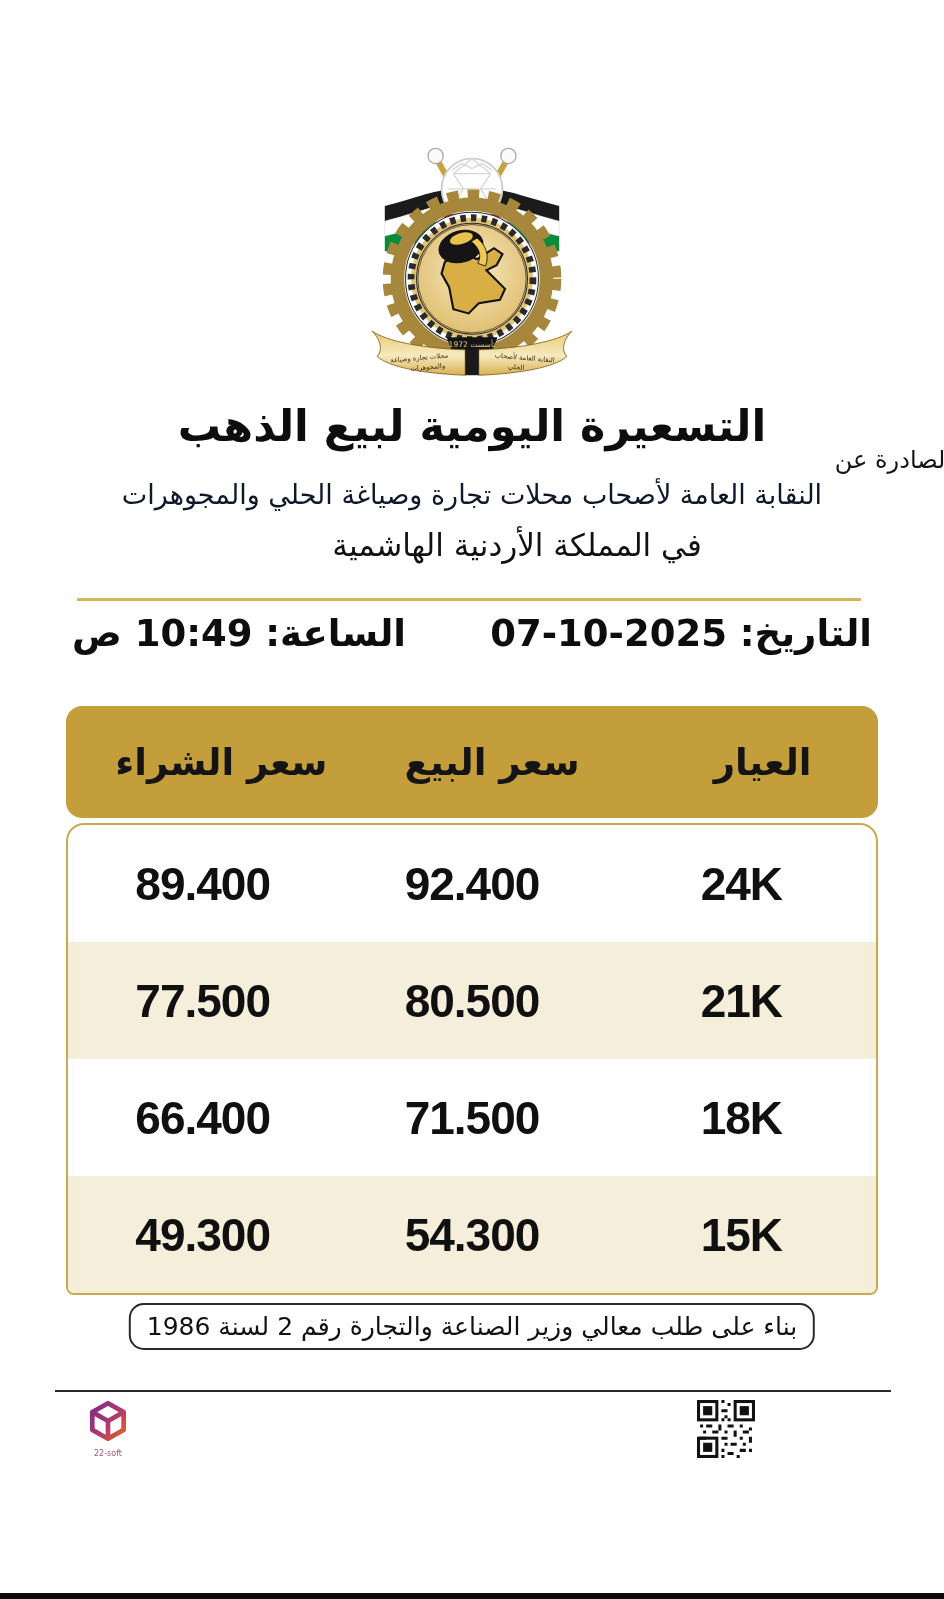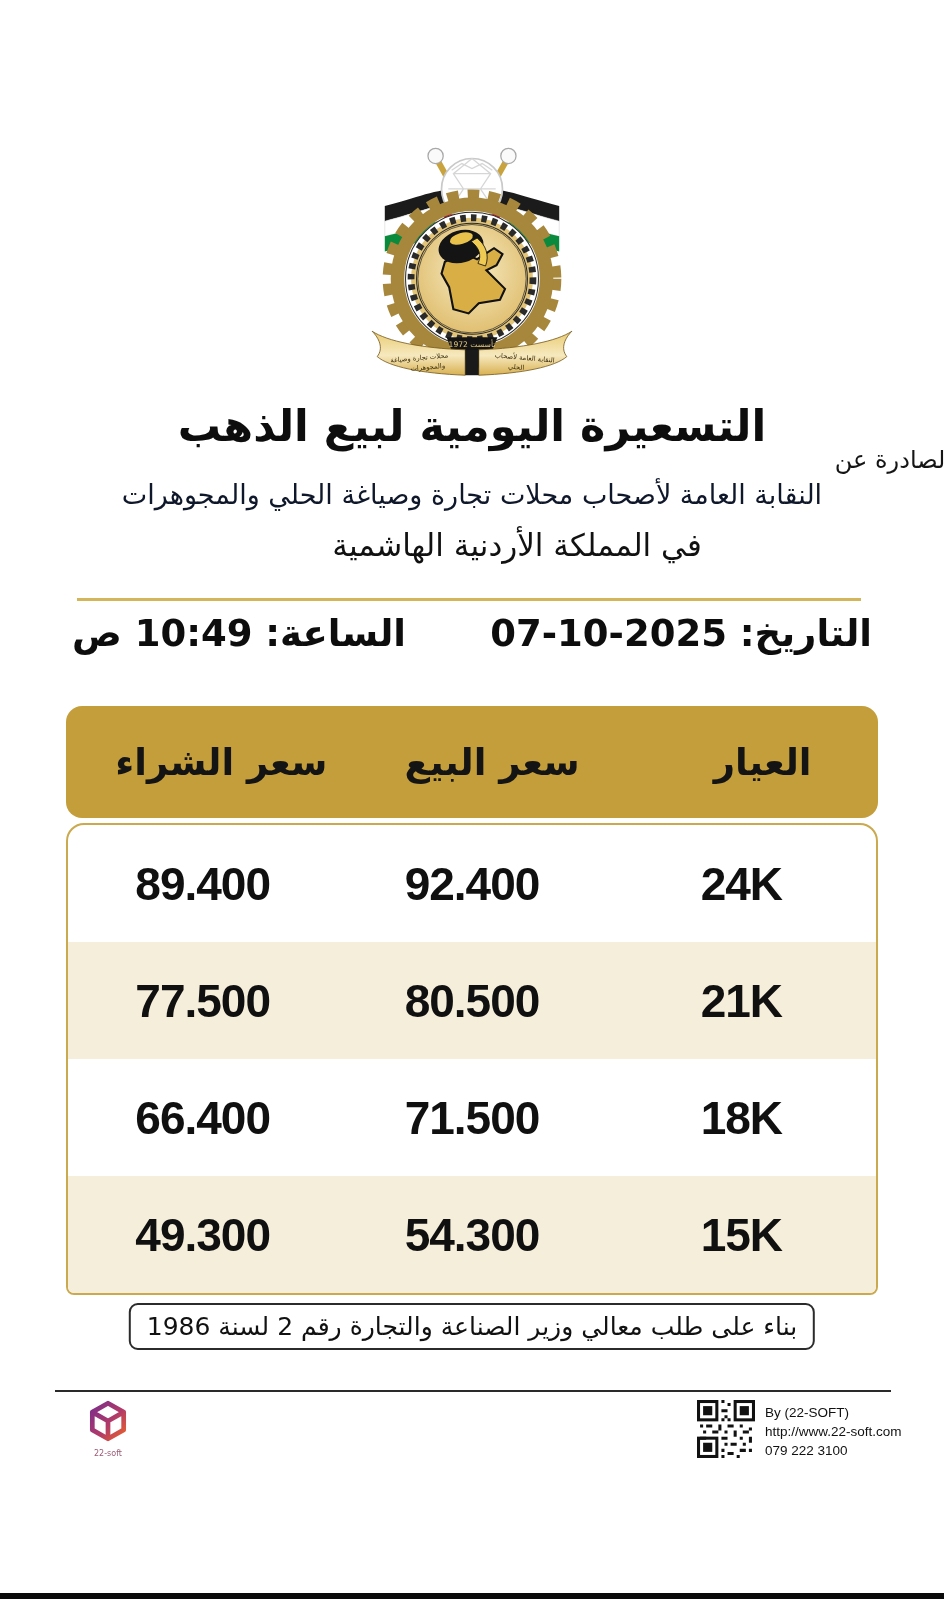--- a/index.html
+++ b/index.html
@@ -37,21 +37,21 @@
          display:grid;grid-template-columns:1fr 1fr 1fr;direction:rtl;align-items:center;}
   .thead .cell{text-align:center;font-size:37px;font-weight:700;color:#141414;padding-left:40px;}
   .tbody{margin-top:5px;border:2px solid #CBA94F;border-radius:18px 18px 8px 8px;overflow:hidden;background:#fff;}
   .trow{height:117px;display:grid;grid-template-columns:1fr 1fr 1fr;direction:rtl;align-items:center;}
   .trow.alt{background:#F5EEDB;}
   .trow .cell{text-align:center;font-size:46px;font-weight:700;color:#101010;letter-spacing:-1px;
               font-family:"Liberation Sans","DejaVu Sans",sans-serif;}
 
   
   .note-box{position:absolute;top:1303px;left:50%;transform:translateX(-50%);
-            border:2px solid #2b2b2b;border-radius:9px;padding:7px 16px;
+            border:2px solid #2b2b2b;border-radius:15px;padding:7px 16px;
             font-size:25px;direction:rtl;white-space:nowrap;color:#111;background:#fff;}
 
   
   .footer-line{position:absolute;top:1390px;left:55px;width:836px;height:2px;background:#2a2a2a;}
   .soft-logo{position:absolute;top:1398px;left:76px;width:64px;text-align:center;}
   .soft-logo .caption{font-size:8px;color:#9a5a74;margin-top:1px;}
   .qr-block{position:absolute;top:1400px;left:697px;display:flex;gap:10px;align-items:flex-start;}
   .qr-text{font-size:13.5px;line-height:1.4;color:#111;padding-top:4px;
            font-family:"Liberation Sans","DejaVu Sans",sans-serif;}
   .bottom-bar{position:absolute;bottom:0;left:0;width:100%;height:6px;background:#0a0a0a;}
@@ -213,22 +213,17 @@
           <rect x="6" y="6" width="9" height="9" fill="#111"></rect>
         <path d="M36,0h21v21h-21z" fill="#111"></path>
           <rect x="39" y="3" width="15" height="15" fill="#fff"></rect>
           <rect x="42" y="6" width="9" height="9" fill="#111"></rect>
         <path d="M0,36h21v21h-21z" fill="#111"></path>
           <rect x="3" y="39" width="15" height="15" fill="#fff"></rect>
           <rect x="6" y="42" width="9" height="9" fill="#111"></rect>
         <path d="M24,0h3v3h-3z M30,3h3v3h-3z M24,9h6v3h-6z M27,15h3v3h-3z M24,18h3v3h-3z M30,18h3v3h-3z M3,24h3v3h-3z M9,24h6v3h-6z M21,24h3v6h-3z M30,24h6v3h-6z M42,24h3v3h-3z M51,27h3v3h-3z M6,30h3v3h-3z M15,30h6v3h-6z M27,30h3v3h-3z M36,30h3v6h-3z M45,30h6v3h-6z M3,36h6v3h-6z M24,36h6v3h-6z M42,36h3v3h-3z M51,36h3v6h-3z M27,42h3v3h-3z M33,42h6v3h-6z M45,42h3v3h-3z M24,48h3v3h-3z M42,48h6v3h-6z M51,48h3v3h-3z M24,54h3v3h-3z M30,51h6v3h-6z M39,54h3v3h-3z"></path>
       </g>
     </svg>
-    <div class="qr-text">
-      <div>By (22-SOFT)</div>
-      <div>http://www.22-soft.com</div>
-      <div>079 222 3100</div>
-    </div>
   </div>
 
   <div class="bottom-bar"></div>
 
 </div>
 
 </body></html>

